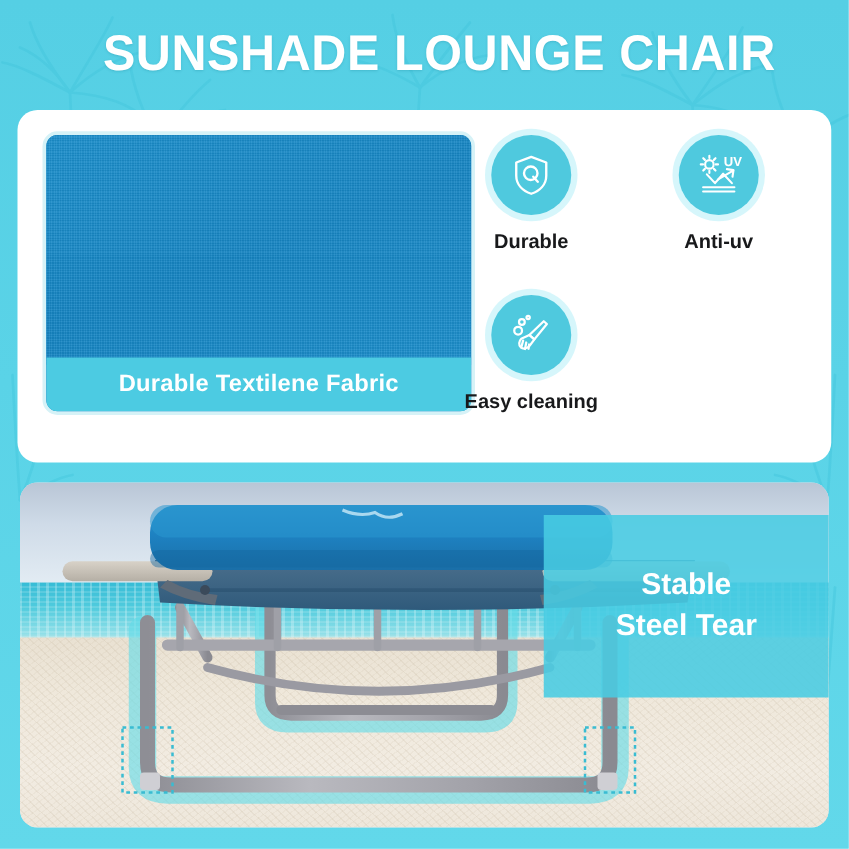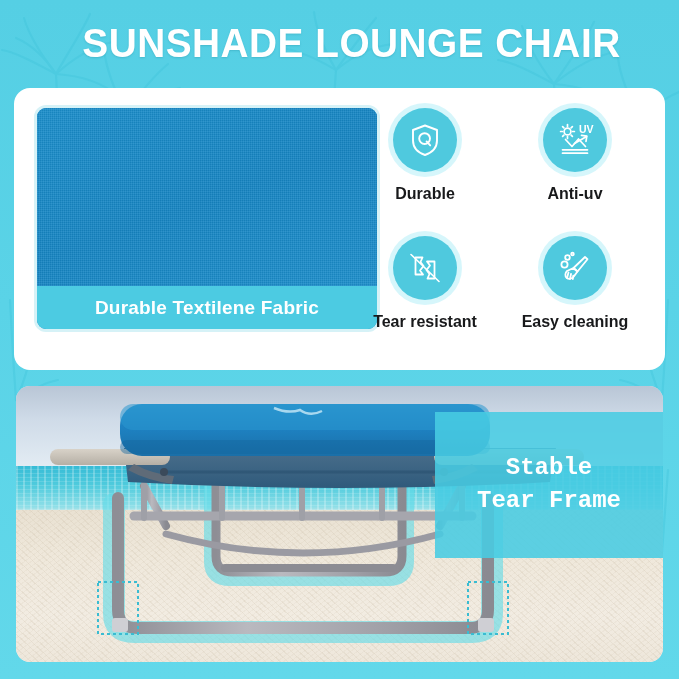--- a/index.html
+++ b/index.html
@@ -200,21 +200,20 @@
     right: 0;
     top: 26px;
     width: 228px;
     height: 146px;
     background: rgba(72, 204, 226, .88);
     display: flex;
     flex-direction: column;
     align-items: center;
     justify-content: center;
     gap: 2px;
-    font-family: Liberation Mono, monospace;
   }
   .frame-caption span {
     color: #ffffff;
     font-size: 24px;
     font-weight: bold;
     line-height: 1.28;
     white-space: nowrap;
   }
 </style>
 </head>
@@ -316,35 +315,20 @@
               <path d="M19.5 23.5 L31.5 16.5"></path>
               <path d="M26.5 15.3 L31.8 16.1 L31 21.4"></path>
 
               <path d="M7.5 29.8 H32.5 M7.5 33.2 H32.5"></path>
             </svg>
           </span>
         </div>
         <div class="feature-label">Anti-uv</div>
       </div>
 
-      <div class="feature">
-        <div class="feature-circle">
-          <span>
-            <svg width="38" height="38" viewBox="0 0 38 38" fill="none" stroke="#ffffff" stroke-width="1.8" stroke-linecap="round" stroke-linejoin="round">
-
-              <path d="M9.5 8.5 H16.5 L14.5 13 L17.5 17 L14 21.5 L17 25.5 H9.5 Z"></path>
-
-              <path d="M28.5 29.5 H21.5 L23.5 25 L20.5 21 L24 16.5 L21 12.5 H28.5 Z"></path>
-
-              <path d="M5 5.5 L33 32.5" stroke-width="1.6"></path>
-            </svg>
-          </span>
-        </div>
-        <div class="feature-label">Tear resistant</div>
-      </div>
 
       <div class="feature">
         <div class="feature-circle">
           <span>
             <svg width="38" height="38" viewBox="0 0 38 38" fill="none" stroke="#ffffff" stroke-width="1.8" stroke-linecap="round" stroke-linejoin="round">
 
               <circle cx="11.5" cy="8.5" r="2.3"></circle>
               <circle cx="8.5" cy="15.5" r="3.1"></circle>
               <circle cx="16.5" cy="5" r="1.3"></circle>
 
@@ -446,17 +430,17 @@
       </g>
 
       <rect x="104" y="18" width="370" height="52" rx="22" fill="url(#cushion)"></rect>
       <rect x="104" y="18" width="370" height="26" rx="13" fill="#2a97d0" opacity=".55"></rect>
       <rect x="104" y="54" width="370" height="14" rx="7" fill="#15659d" opacity=".45"></rect>
       <path d="M258 22 q14 6 26 2 q10 7 22 1" stroke="#bfe4f5" stroke-width="2.5" fill="none" opacity=".85"></path>
     </svg>
 
     <div class="frame-caption">
       <span>Stable</span>
-      <span>Tear Frame</span>
+      <span>Steel Tear</span>
     </div>
   </div>
 
 </div>
 
 </body></html>

